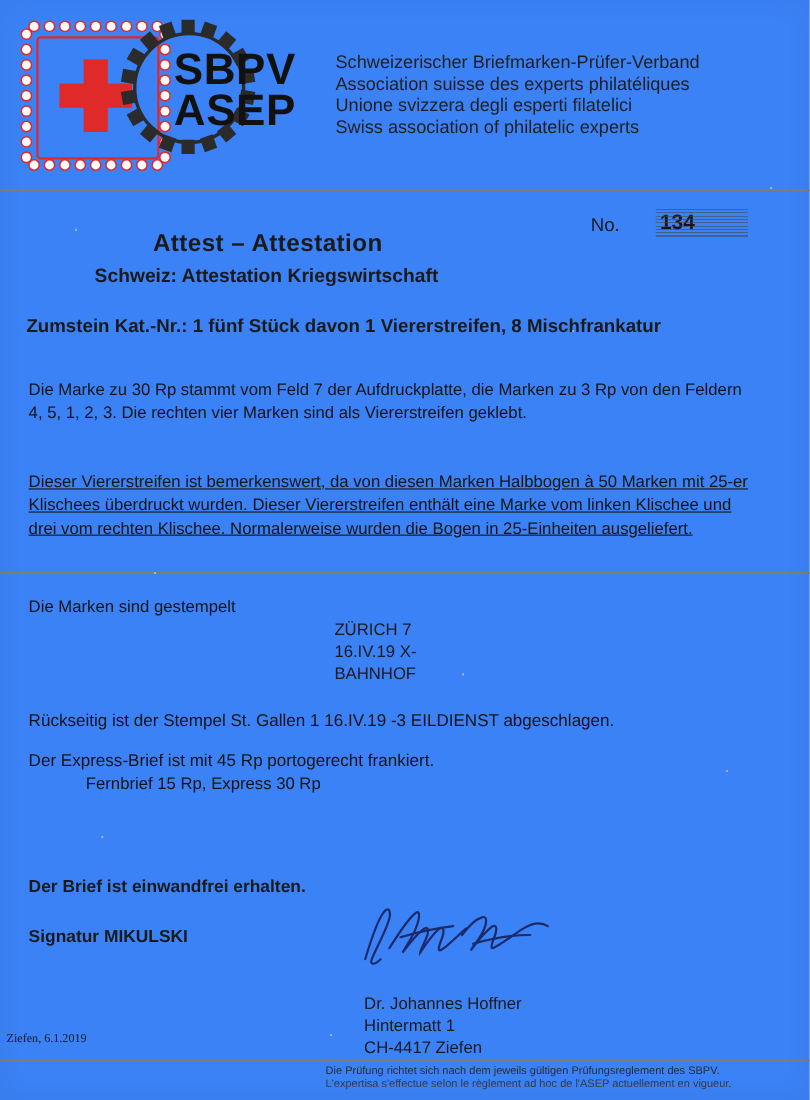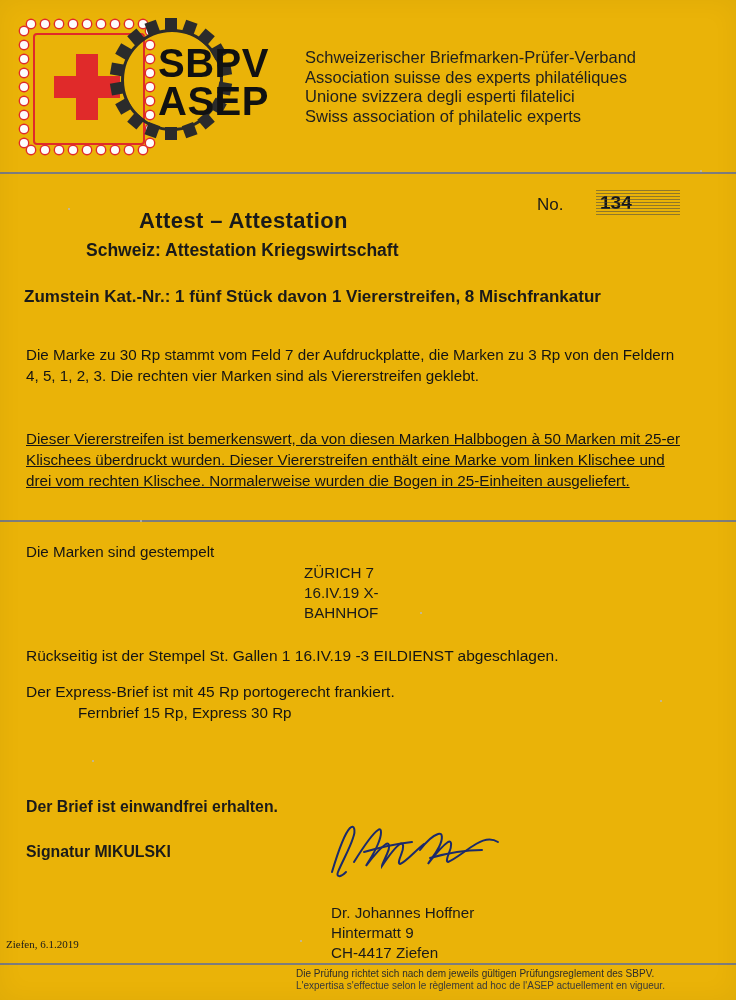--- a/index.html
+++ b/index.html
@@ -13,21 +13,21 @@
     overflow: hidden;
     font-family: "Liberation Sans", sans-serif;
     color: #1a1a1a;
     position: relative;
   }
   .page {
     position: absolute;
     left: 0; top: 0;
     width: 736px;
     height: 1000px;
-    background: #eab308;
+    background: #3b82f6;
   }
 
   
   .header {
     position: absolute;
     left: 0; top: 0;
     width: 736px;
     height: 172px;
   }
   .logo-block {
@@ -406,21 +406,21 @@
       <path d="M12 50 C18 30 24 12 30 6 C34 2 36 8 33 16 C30 26 22 40 18 50 C16 55 20 56 26 50"></path>
       <path d="M34 40 C44 24 52 12 58 8 C62 5 62 12 58 22 C54 32 48 40 46 44 C52 36 60 26 66 22 C70 20 70 26 67 32 C64 39 62 42 62 44 C66 38 74 26 80 22 C84 20 84 26 81 33 C79 38 78 42 80 42 C86 40 96 28 104 22"></path>
       <path d="M44 30 C58 26 74 22 92 20"></path>
       <path d="M100 28 C106 20 112 14 118 12 C123 10 123 17 119 25 C115 33 110 38 108 42 C114 34 122 24 128 20 C132 18 132 24 129 31 C127 36 126 40 128 40 C134 38 146 28 156 22 C164 17 172 16 178 20"></path>
       <path d="M110 36 C124 32 142 28 162 28"></path>
     </svg>
   </div>
 
   <div class="signer">
     <div>Dr. Johannes Hoffner</div>
-    <div>Hintermatt 9</div>
+    <div>Hintermatt 1</div>
     <div>CH-4417 Ziefen</div>
   </div>
 
   <div class="place-date">Ziefen, 6.1.2019</div>
 
   <div class="hrule r3"></div>
 
   <div class="footer">
     <div class="fl1">Die Prüfung richtet sich nach dem jeweils gültigen Prüfungsreglement des SBPV.</div>
     <div class="fl2">L'expertisa s'effectue selon le règlement ad hoc de l'ASEP actuellement en vigueur.</div>

